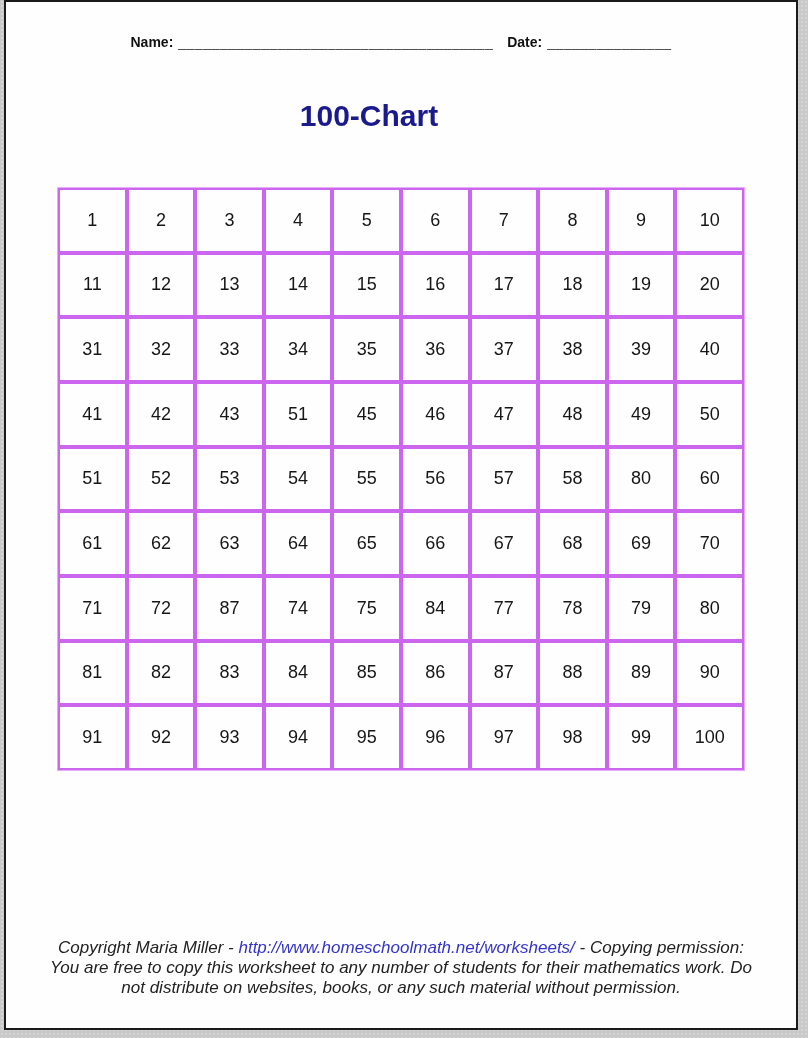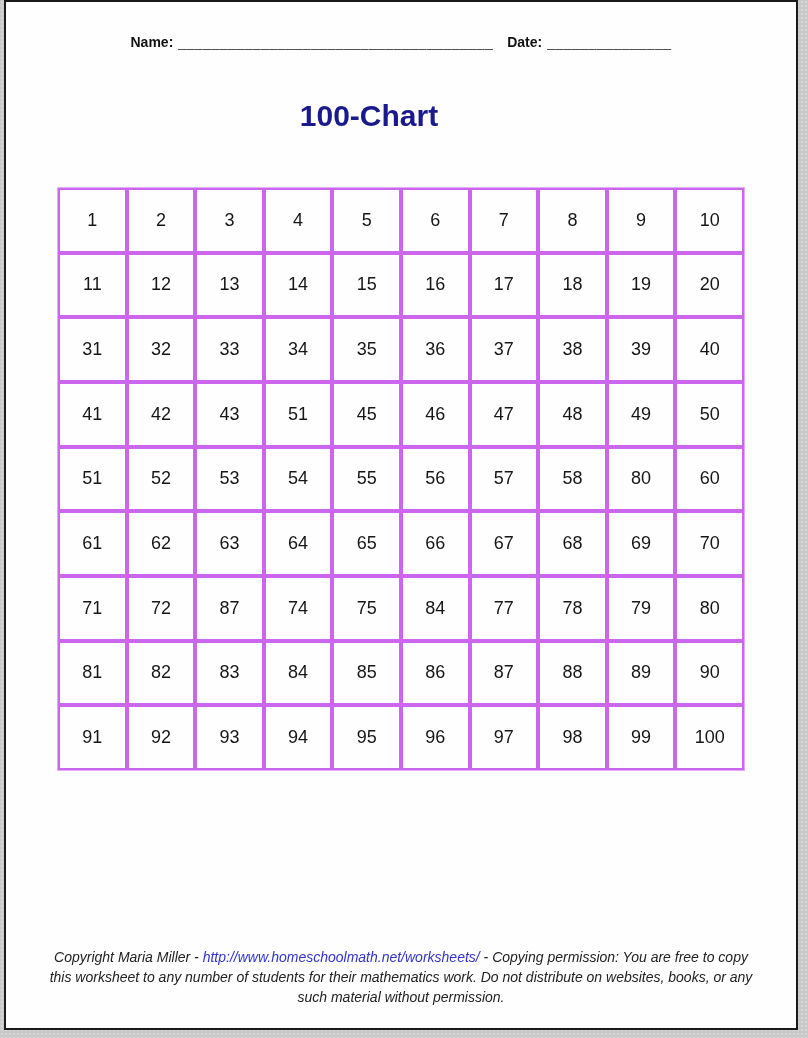--- a/index.html
+++ b/index.html
@@ -64,25 +64,25 @@
     background: #fefefe;
     text-align: center;
     vertical-align: middle;
     font-size: 18px;
     color: #161616;
     height: 54px;
   }
   .footer {
     position: absolute;
     bottom: 14px; left: 0; right: 0;
-    margin: 7px auto;
+    margin: 16px auto;
     width: 706px;
     text-align: center;
     font-style: italic;
-    font-size: 14px;
+    font-size: 17px;
     line-height: 20px;
     color: #222;
   }
   .footer a {
     color: var(--link-color);
     text-decoration: none;
     cursor: pointer;
   }
 </style>
 </head>

